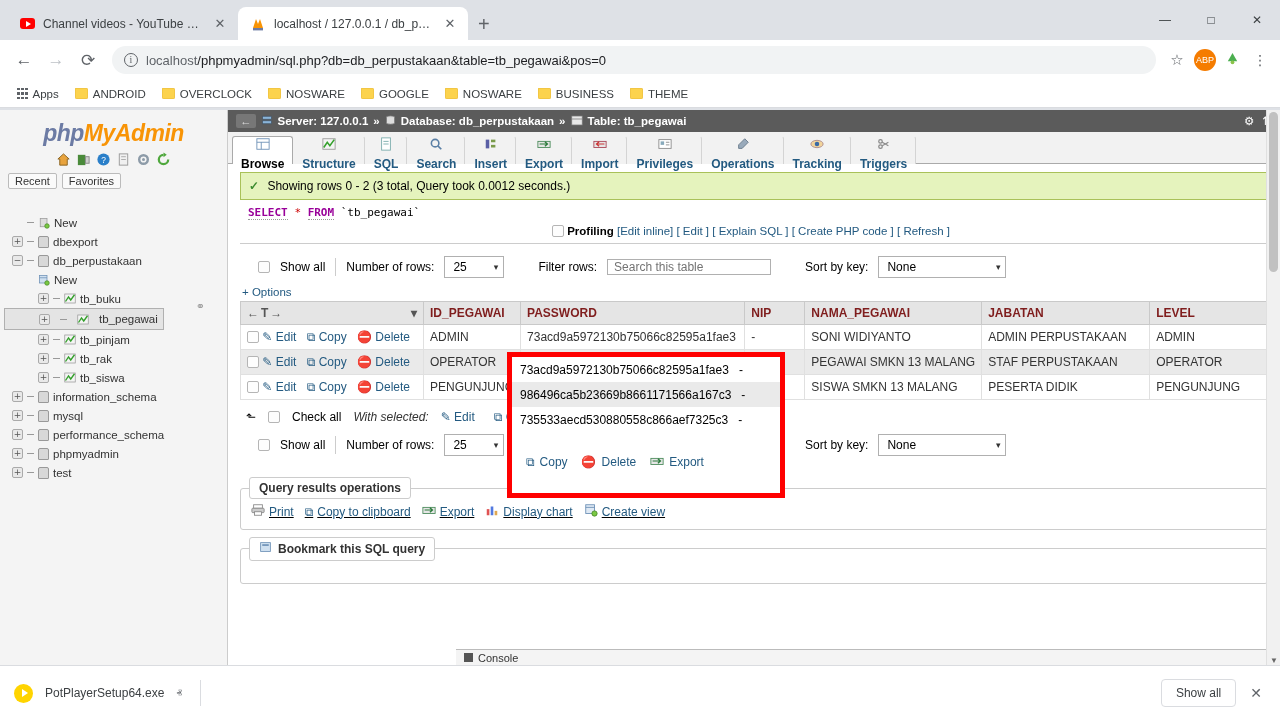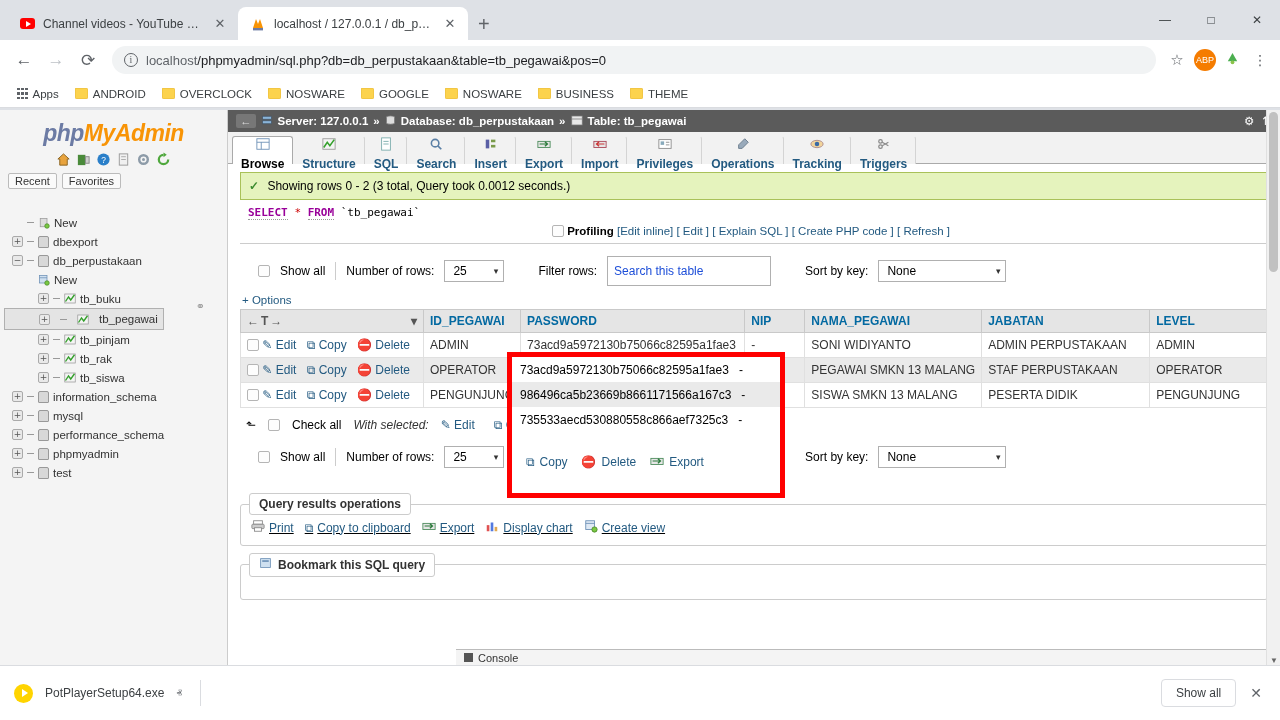--- a/index.html
+++ b/index.html
@@ -117,28 +117,28 @@
   .cbx { width:12px; height:12px; border:1px solid #b5b5b5; background:#fdfdfd; display:inline-block;
      vertical-align:-2px; border-radius:2px; }
 
   .ctrlrow { display:flex; align-items:center; gap:10px; padding:12px 0 6px 18px; font-size:12px; }
   .vline { width:1px; height:18px; background:#ccc; }
   .sel {
     border:1px solid #b0b0b0; background:#fff; height:22px; display:inline-flex; align-items:center;
     justify-content:space-between; padding:0 5px 0 8px; font-size:12px; gap:10px;
   }
   .sel .cv { font-size:9px; color:#333; }
-  .txtinput { border:1px solid #b0b0b0; height:30px; width:164px; padding:4px 6px; font-size:12px; color:#1d4ed8; background:#fff;
+  .txtinput { border:1px solid #b0b0b0; height:16px; width:164px; padding:4px 6px; font-size:12px; color:#737373; background:#fff;
      display:flex; align-items:center; }
 
   .optlink { color:#235a81; font-size:11.5px; padding:2px 0 3px 2px; }
 
   table.results { border-collapse:collapse; width:100%; font-size:12px; }
   table.results th {
-    background:#e5e5e5; border:1px solid #c9c9c9; color:#0369a1; font-weight:bold;
+    background:#e5e5e5; border:1px solid #c9c9c9; color:#7f1d1d; font-weight:bold;
     text-align:left; padding:4px 6px; height:22px; white-space:nowrap;
   }
   table.results th.nav { background:#e5e5e5; width:174px; color:#333; }
   table.results td { border:1px solid #e0e0e0; padding:4px 6px; height:25px; white-space:nowrap; color:#333; }
   table.results tr.odd td { background:#fff; }
   table.results tr.even td { background:#eaeaea; }
   .act { color:#235a81; margin-right:7px; white-space:nowrap; }
   .navsort { display:flex; align-items:center; gap:2px; color:#555; }
 
   .withsel { display:flex; align-items:center; gap:12px; padding:10px 0 6px 6px; font-size:12px; }

